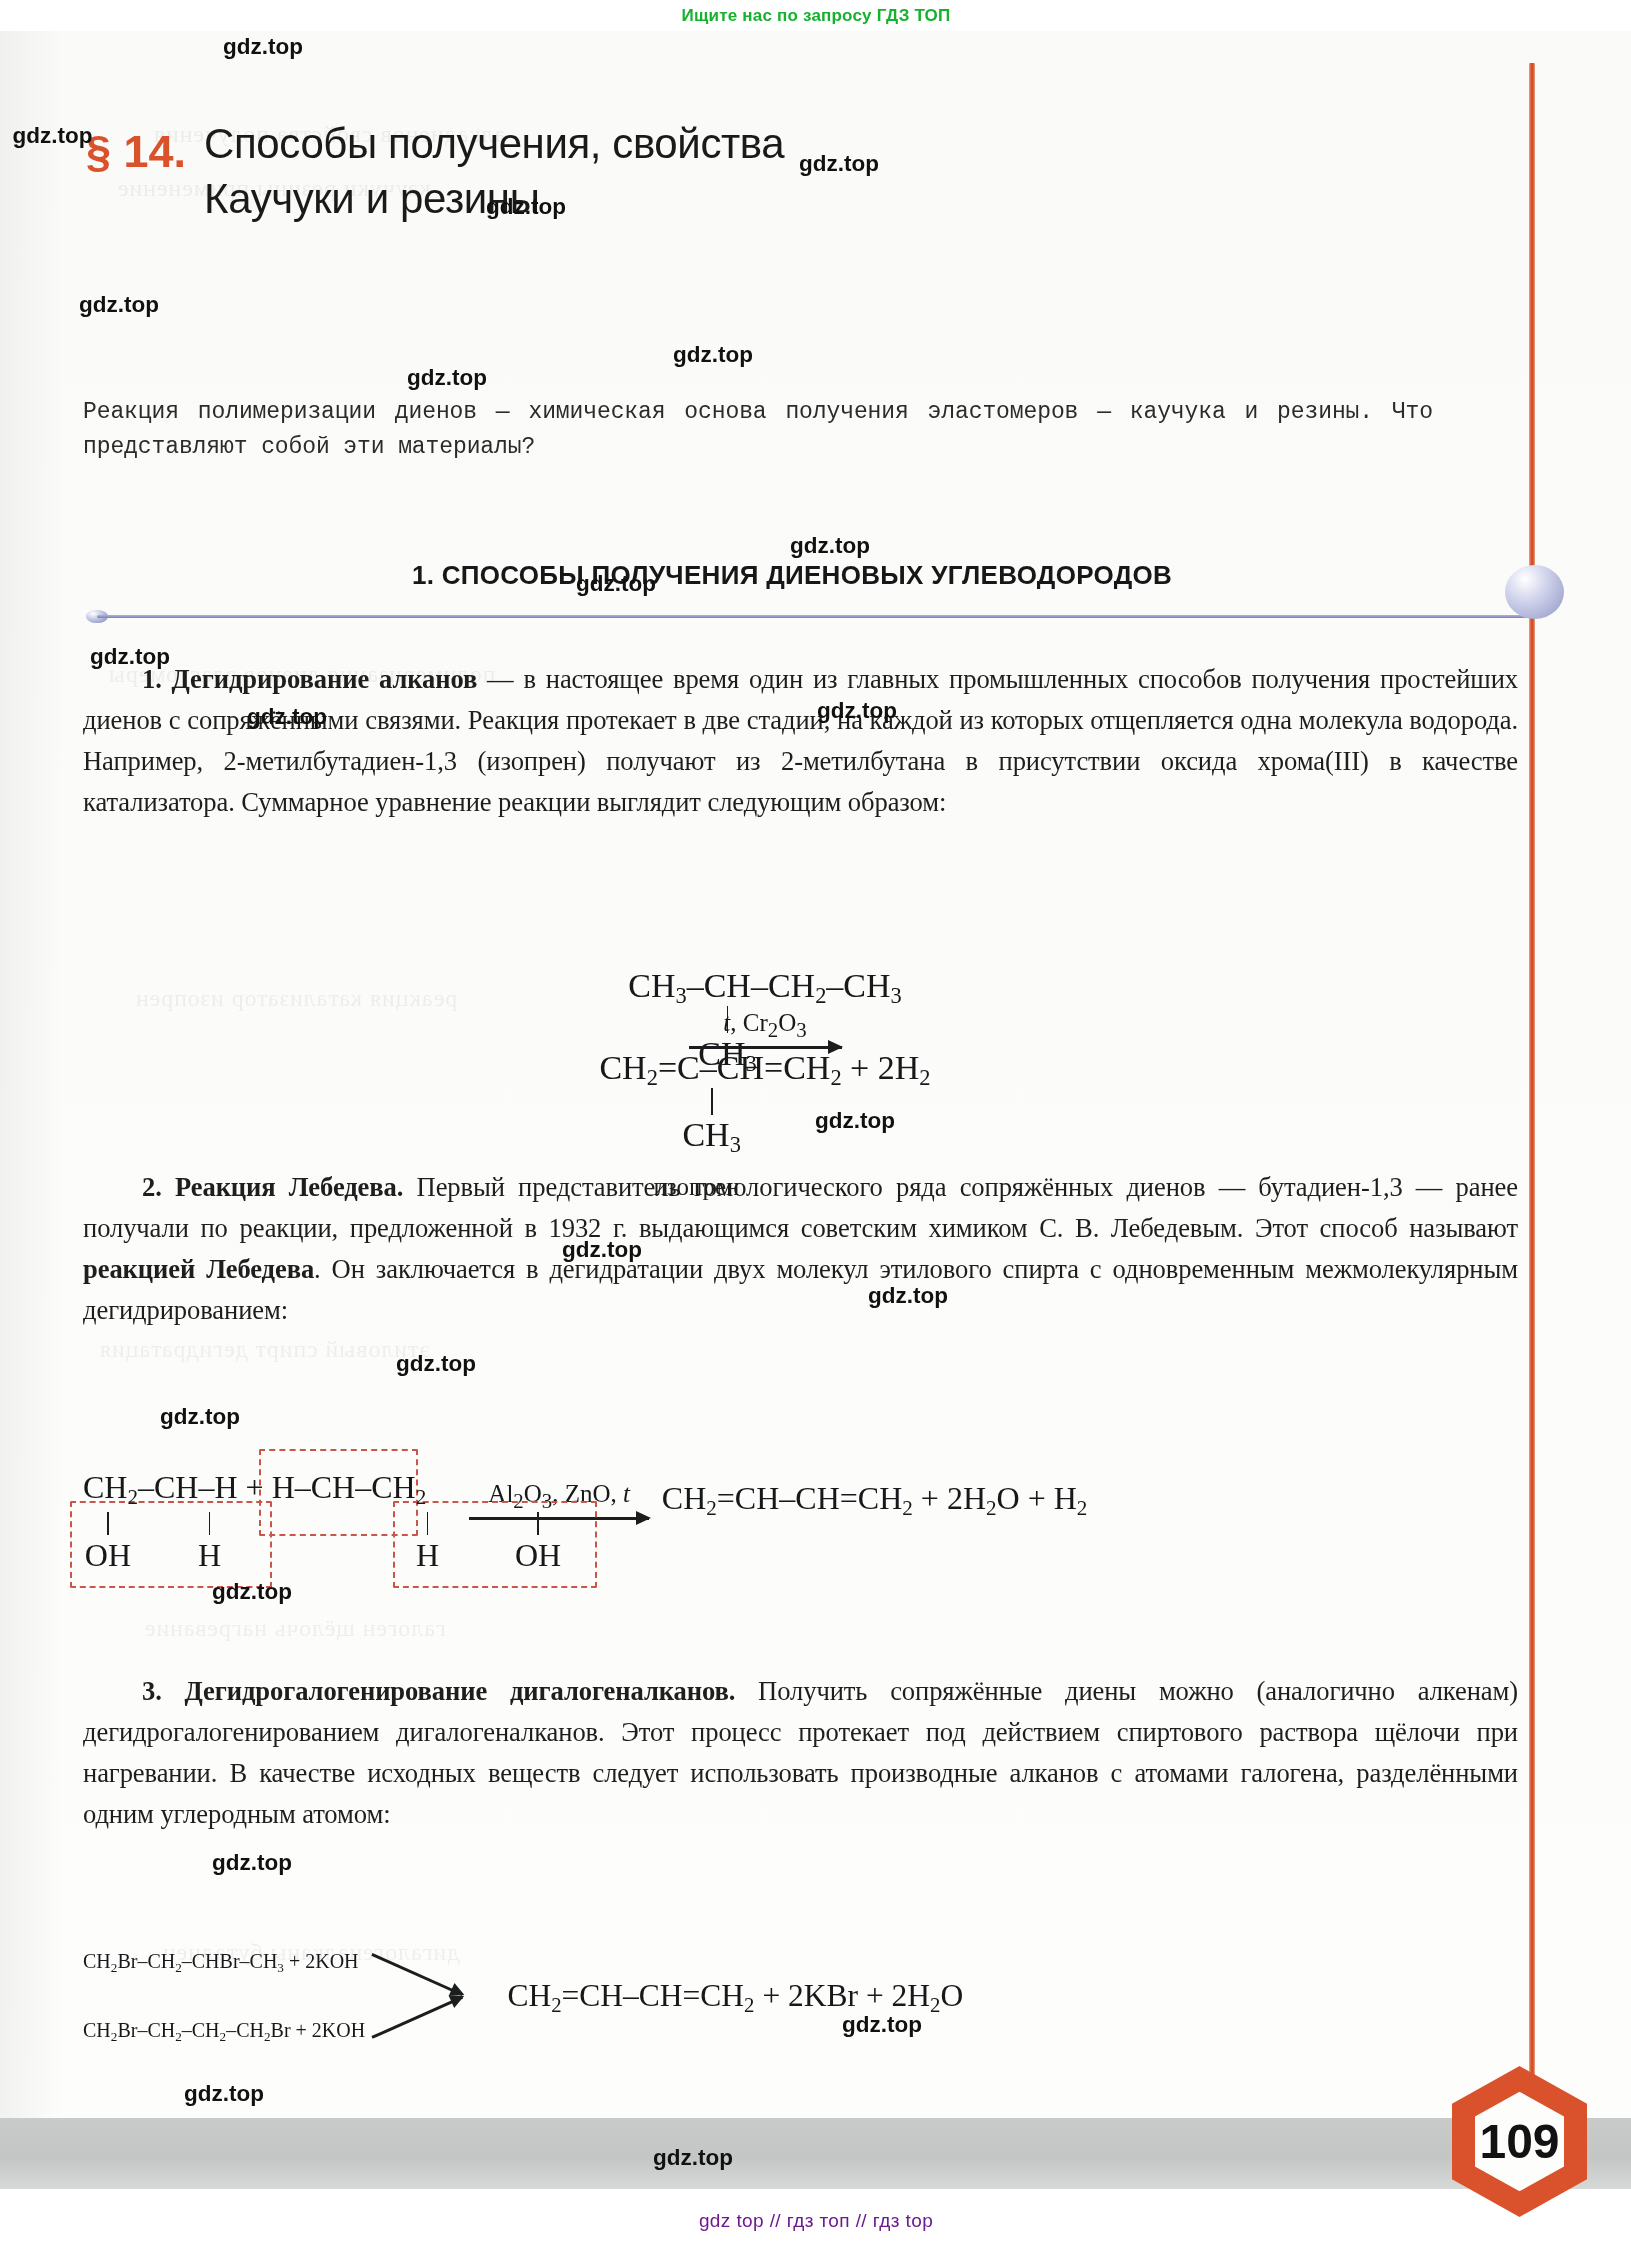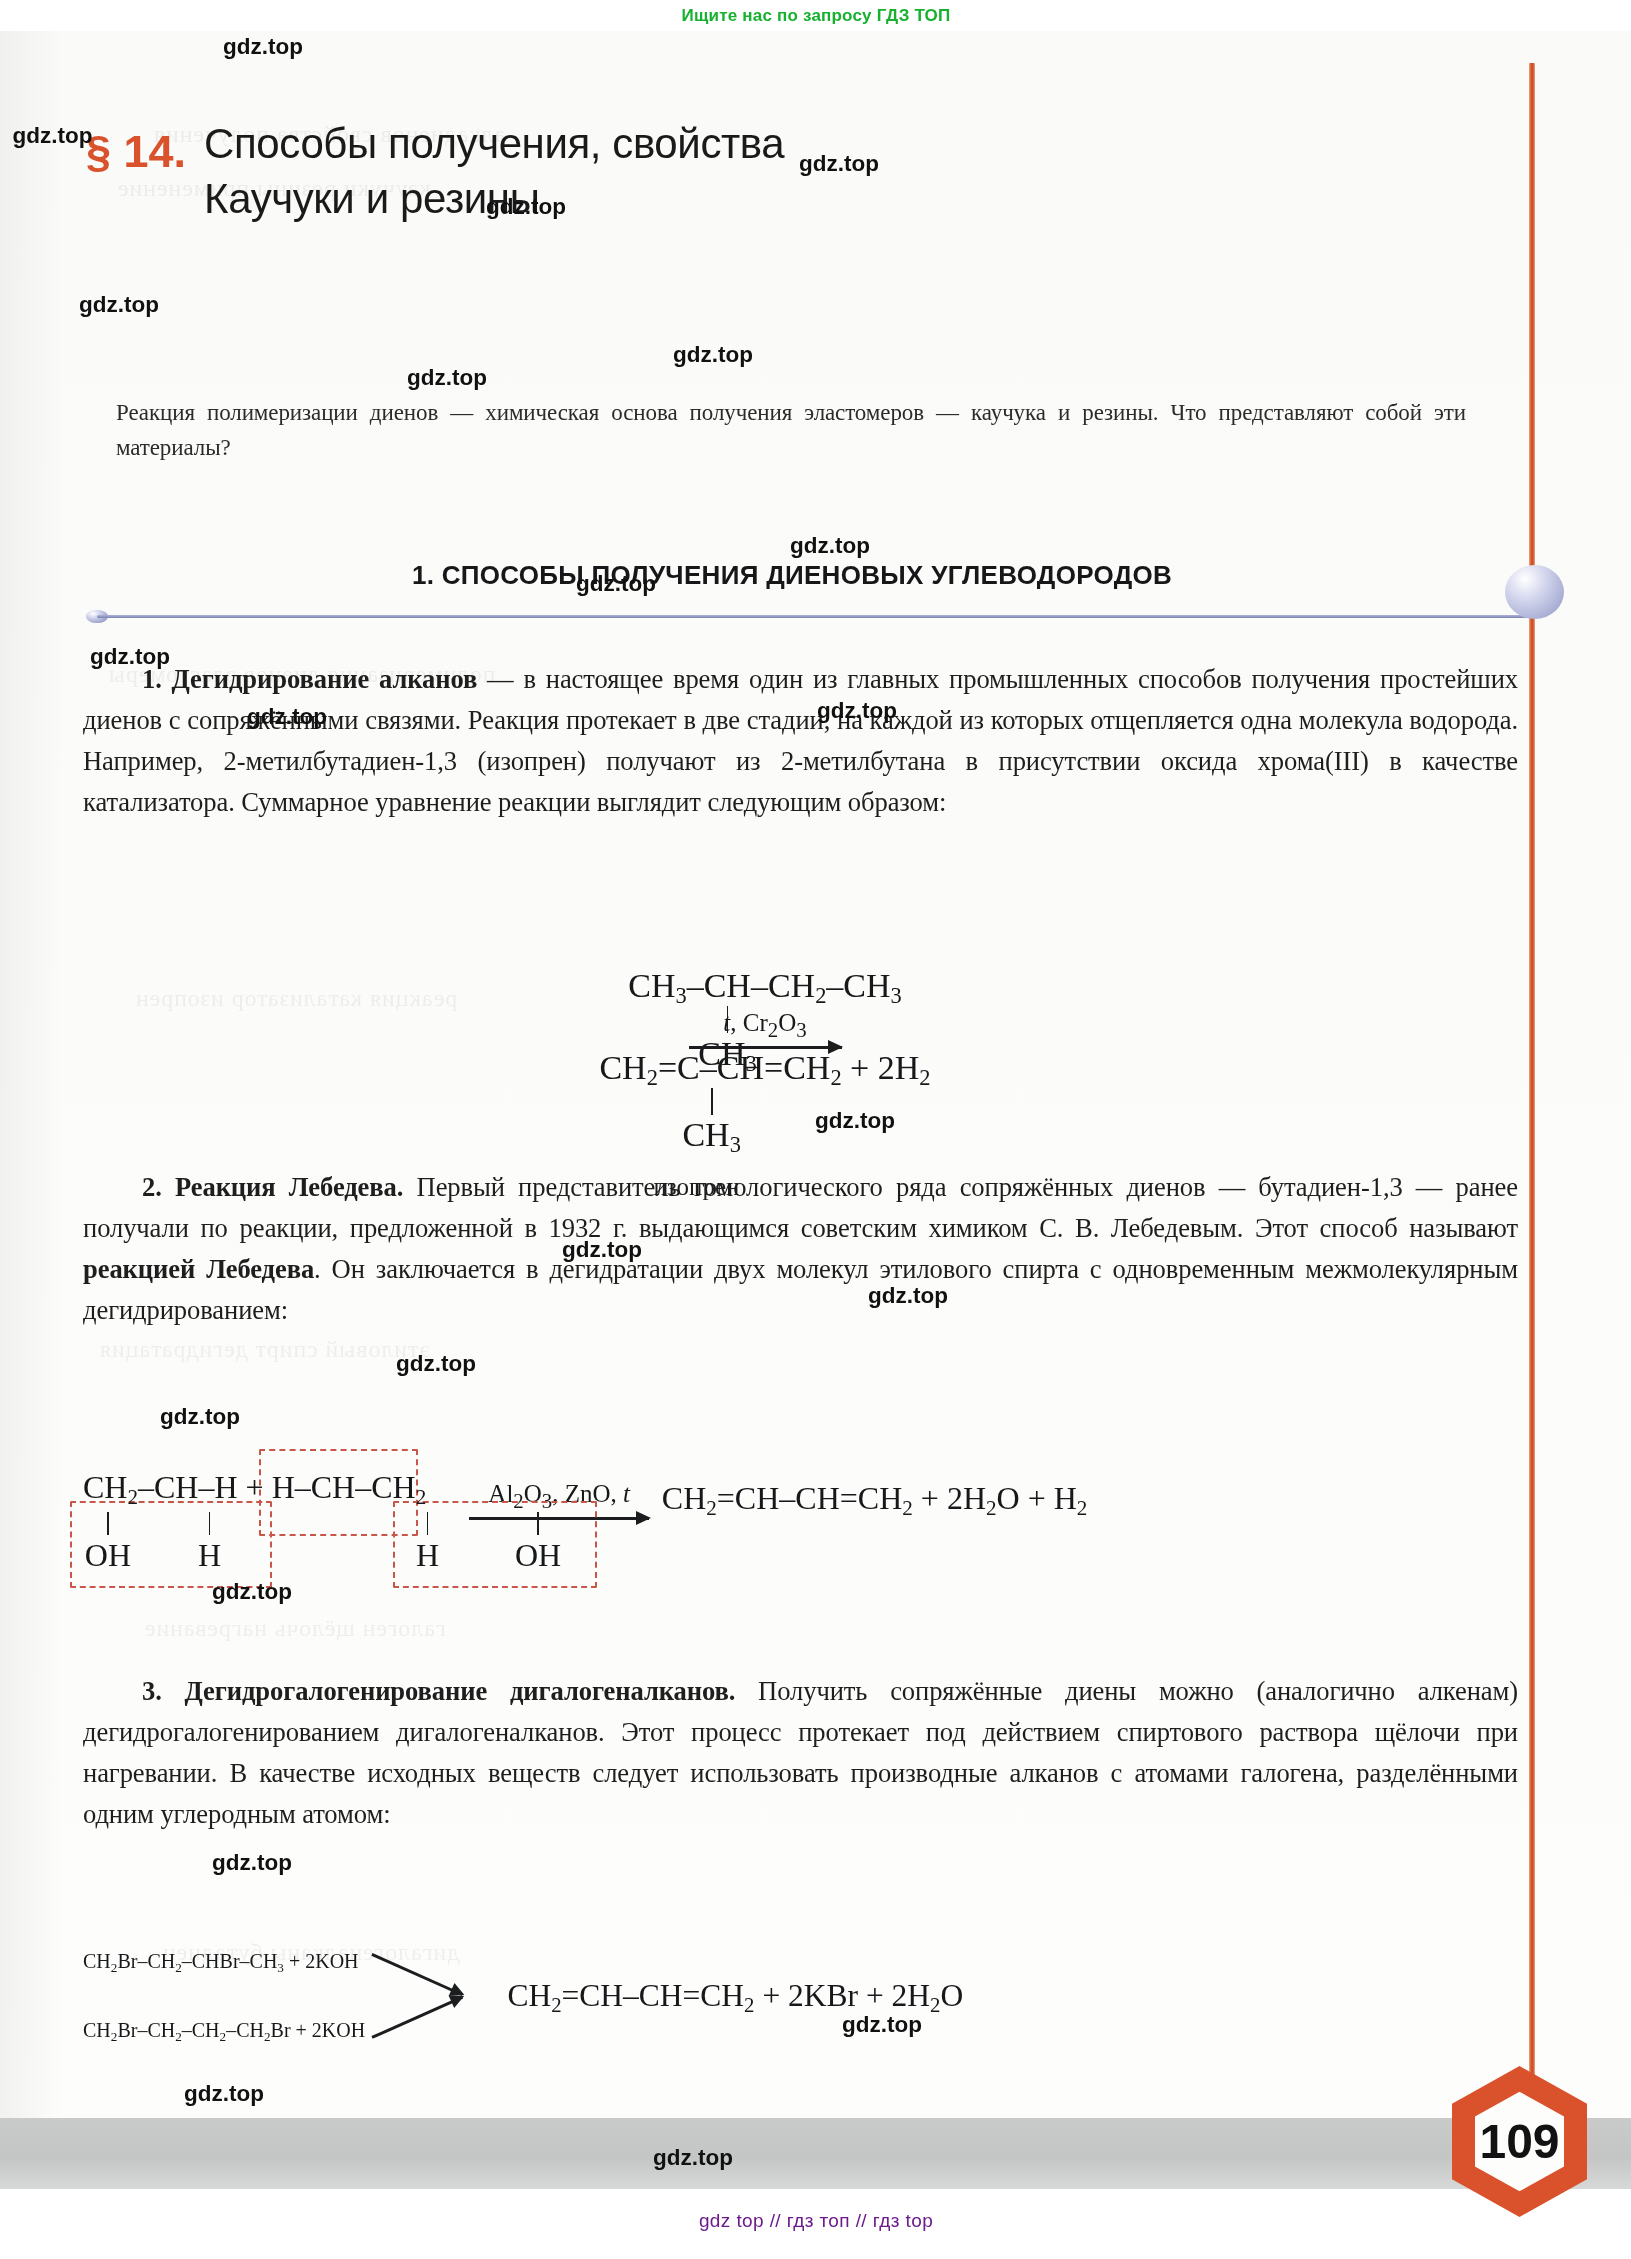--- a/index.html
+++ b/index.html
@@ -98,27 +98,26 @@
     line-height: 1.3;
     letter-spacing: -0.4px;
   }
   .chapter-title div { white-space: nowrap; }
 
   
   .intro {
     position: absolute;
     top: 364px; left: 83px;
     width: 1350px;
-    font-family: Liberation Serif, serif;
+    font-family: Liberation Mono, monospace;
     font-size: 23px;
     line-height: 1.54;
     color: #2b2b2b;
     text-align: justify;
     letter-spacing: -0.1px;
-    margin-left: 33px;
   }
 
   
   .section-band {
     position: absolute;
     top: 529px; left: 90px;
     width: 1404px;
     text-align: center;
   }
   .section-band-title {

